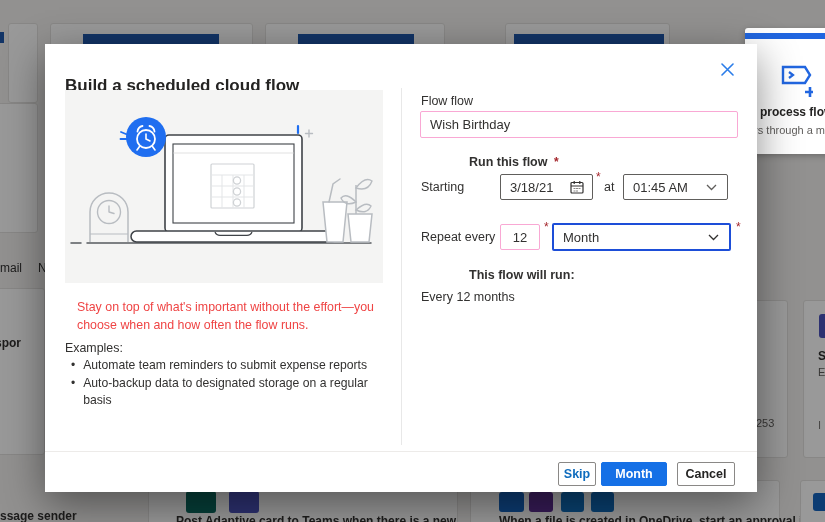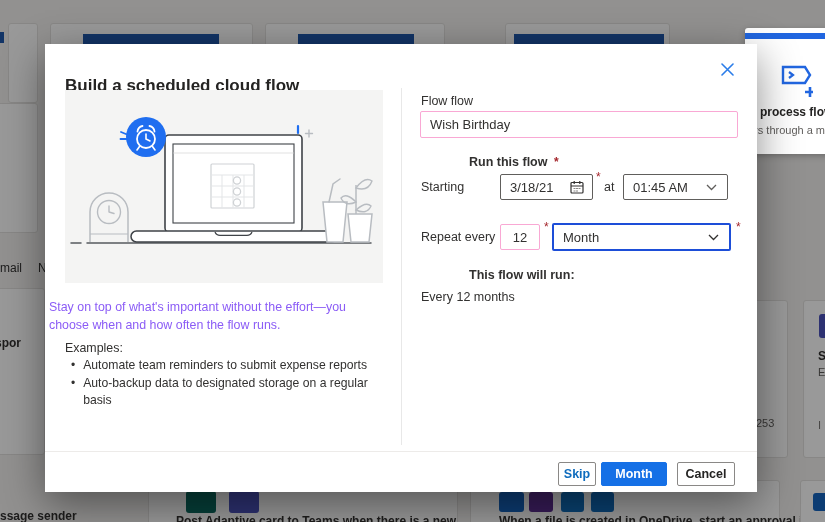--- a/index.html
+++ b/index.html
@@ -24,21 +24,21 @@
   .spot-sub { position:absolute; left:3px; top:96px; font-size:11px; color:#605e5c; white-space:nowrap; }
 
   
   .dialog { position:absolute; left:45px; top:44px; width:712px; height:448px;
     background:#ffffff; box-shadow:0 12px 40px rgba(0,0,0,.45); }
   .dialog * { position:absolute; }
   .dlg-title { left:20px; top:12px; font-size:17px; font-weight:600; color:#252423; white-space:nowrap;margin-top:20px; }
   .dlg-close { left:672px; top:15px; width:20px; height:20px; cursor:pointer; display:flex; align-items:center; justify-content:center; }
 
   .illus { left:20px; top:46px; width:318px; height:193px; background:#f4f4f3; }
-  .desc { left:4px; top:254px; width:330px; font-size:12.4px; line-height:1.48; color:#8b5cf6; }
+  .desc { left:32px; top:254px; width:330px; font-size:12.4px; line-height:1.48; color:#ef4444; }
   .examples-h { left:20px; top:297px; font-size:12.4px; color:#323130; }
   .ex-list { left:20px; top:313px; width:330px; }
   .ex-item { position:static; display:flex; gap:8px; font-size:12.2px; color:#323130; line-height:1.45; padding-left:6px; }
   .ex-item .bullet { position:static; font-size:12px; }
   .ex-item span { position:static; }
 
   .vdiv { left:356px; top:44px; width:1px; height:357px; background:#e8e8e8; }
 
   .lbl { font-size:12.5px; color:#323130; white-space:nowrap; }
   .lbl-b { font-weight:700;padding-left:48px; }

